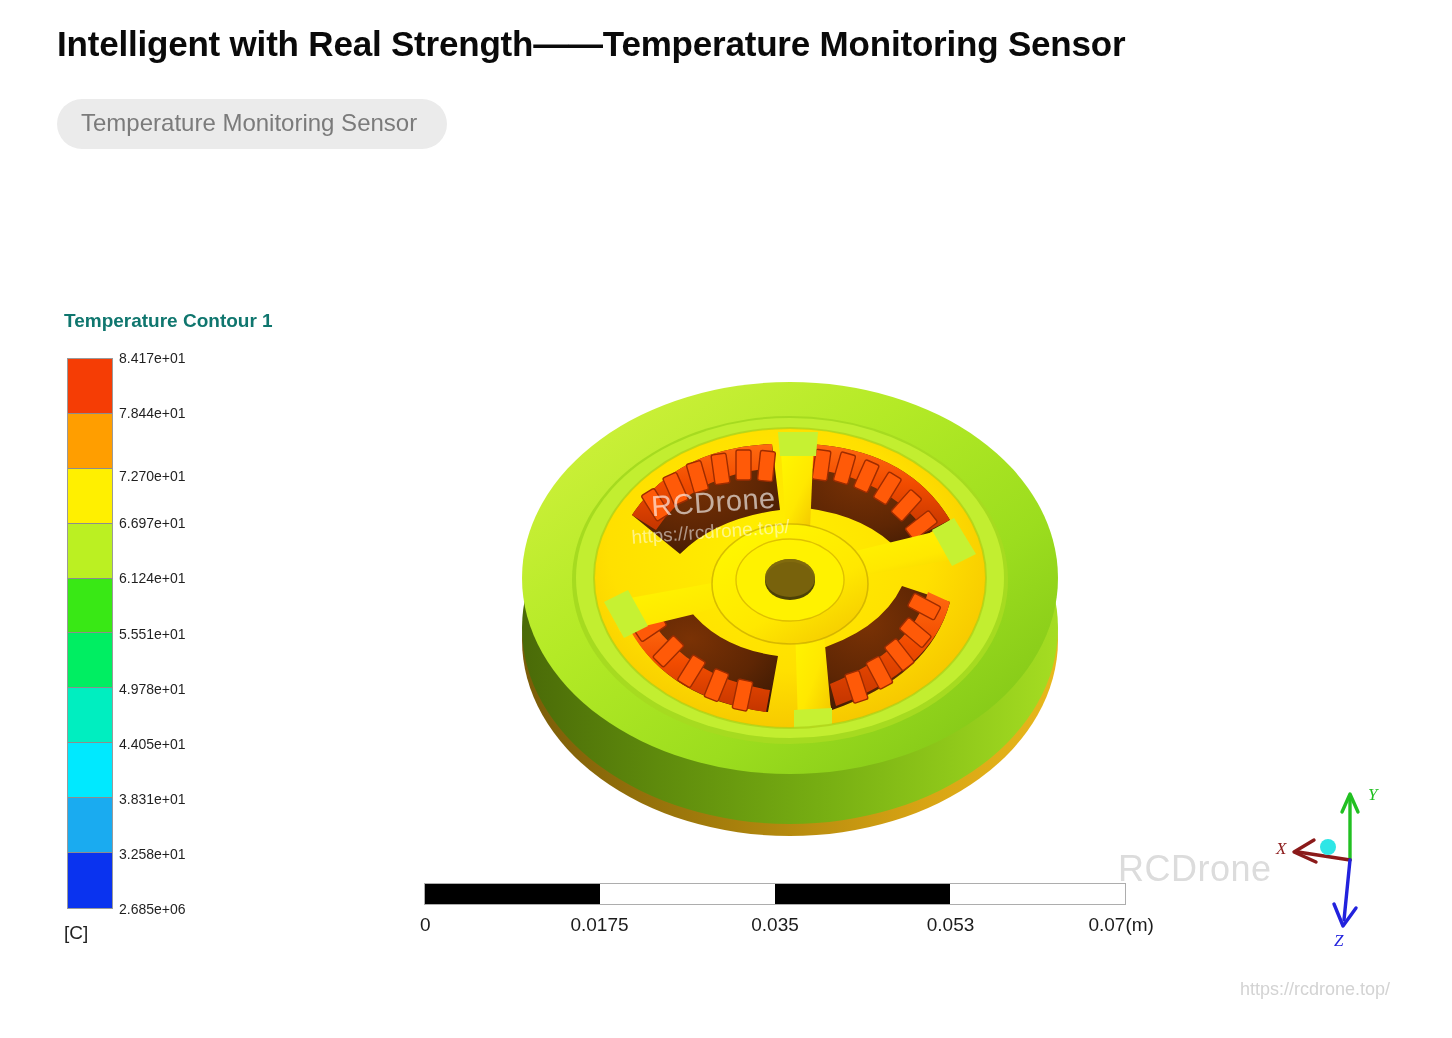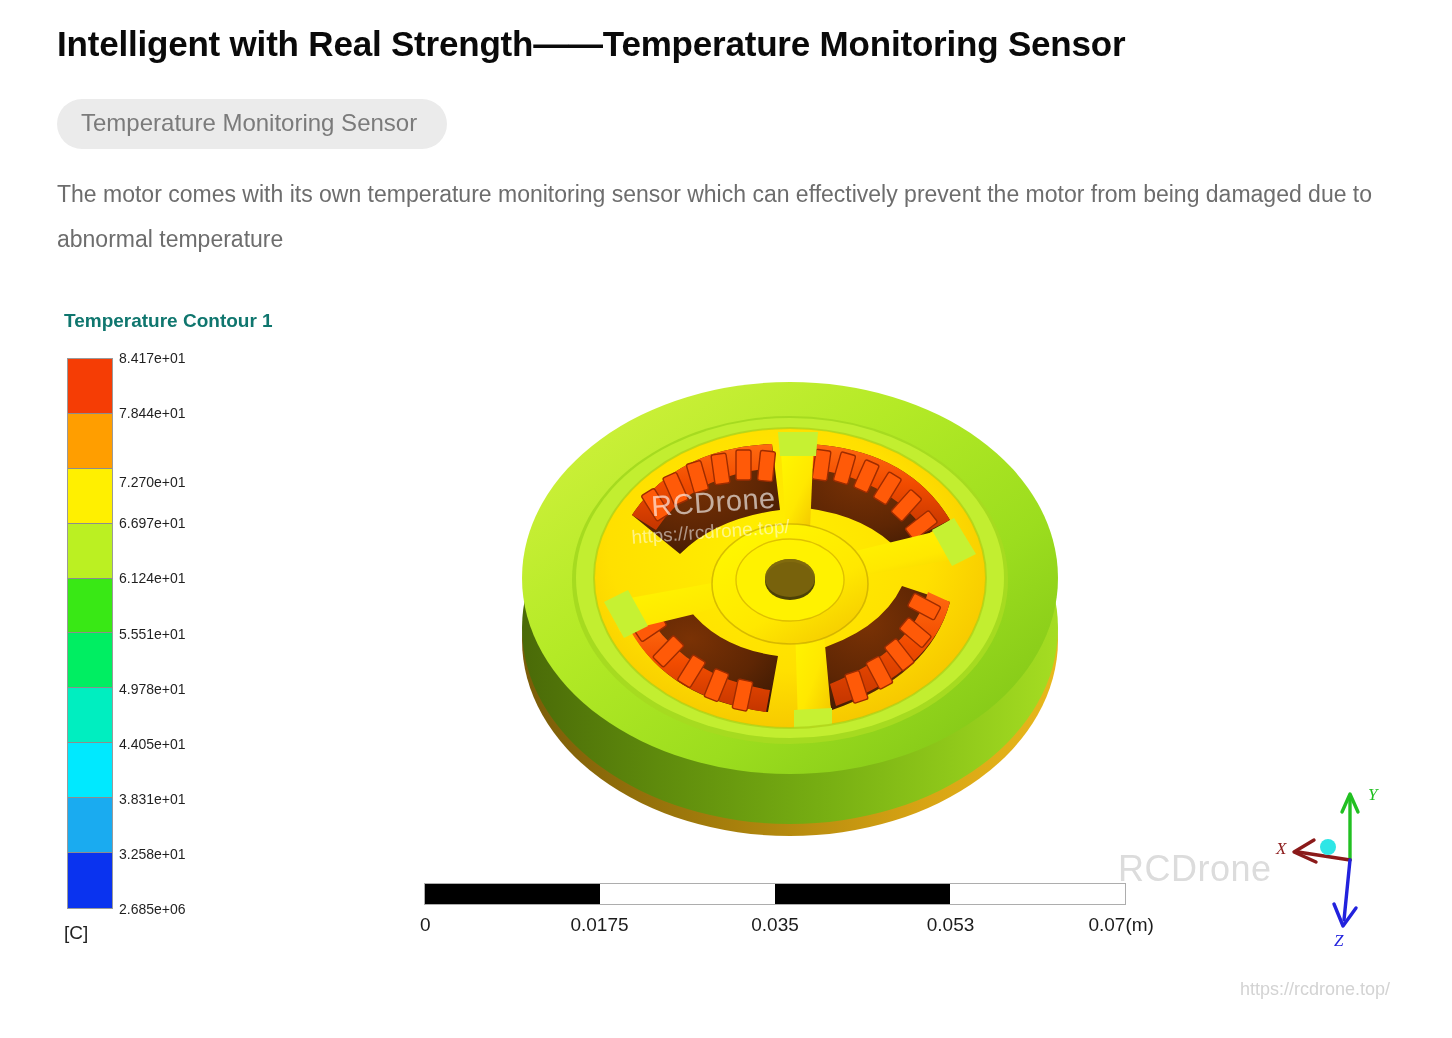--- a/index.html
+++ b/index.html
@@ -100,40 +100,39 @@
 <body>
 
 <div id="page">
 
   <h1 class="page-title">Intelligent with Real Strength——Temperature Monitoring Sensor</h1>
 
   <div class="tag-pill">
     <span>Temperature Monitoring Sensor</span>
   </div>
 
-  <p class="body-copy">The motor comes with its own temperature monitoring sensor which can effectively prevent the motor from being damaged due to abnormal temperature</p>
 
   <div class="legend">
     <div class="legend-title">Temperature Contour 1</div>
     <div class="legend-bar" id="legend-bar">
         <div class="legend-band" title="8.417e+01 – 7.844e+01" style="background: rgb(245, 61, 5);"></div>
         <div class="legend-band" title="7.844e+01 – 7.270e+01" style="background: rgb(255, 158, 0);"></div>
         <div class="legend-band" title="7.270e+01 – 6.697e+01" style="background: rgb(255, 240, 0);"></div>
         <div class="legend-band" title="6.697e+01 – 6.124e+01" style="background: rgb(187, 240, 34);"></div>
         <div class="legend-band" title="6.124e+01 – 5.551e+01" style="background: rgb(57, 232, 21);"></div>
         <div class="legend-band" title="5.551e+01 – 4.978e+01" style="background: rgb(0, 238, 98);"></div>
         <div class="legend-band" title="4.978e+01 – 4.405e+01" style="background: rgb(0, 238, 192);"></div>
         <div class="legend-band" title="4.405e+01 – 3.831e+01" style="background: rgb(0, 233, 255);"></div>
         <div class="legend-band" title="3.831e+01 – 3.258e+01" style="background: rgb(26, 171, 240);"></div>
         <div class="legend-band" title="3.258e+01 – 2.685e+01" style="background: rgb(10, 51, 239);"></div>
       </div>
     <div class="legend-labels" id="legend-labels">
         <div class="legend-label" style="top: 0px;">8.417e+01</div>
         <div class="legend-label" style="top: 55.1px;">7.844e+01</div>
-        <div class="legend-label" style="top: 124px;">7.270e+01</div>
+        <div class="legend-label" style="top: 118px;">7.270e+01</div>
         <div class="legend-label" style="top: 165.3px;">6.697e+01</div>
         <div class="legend-label" style="top: 220.4px;">6.124e+01</div>
         <div class="legend-label" style="top: 275.5px;">5.551e+01</div>
         <div class="legend-label" style="top: 330.6px;">4.978e+01</div>
         <div class="legend-label" style="top: 385.7px;">4.405e+01</div>
         <div class="legend-label" style="top: 440.8px;">3.831e+01</div>
         <div class="legend-label" style="top: 495.9px;">3.258e+01</div>
         <div class="legend-label" style="top: 551px;">2.685e+06</div>
       </div>
     <div class="legend-unit">[C]</div>

